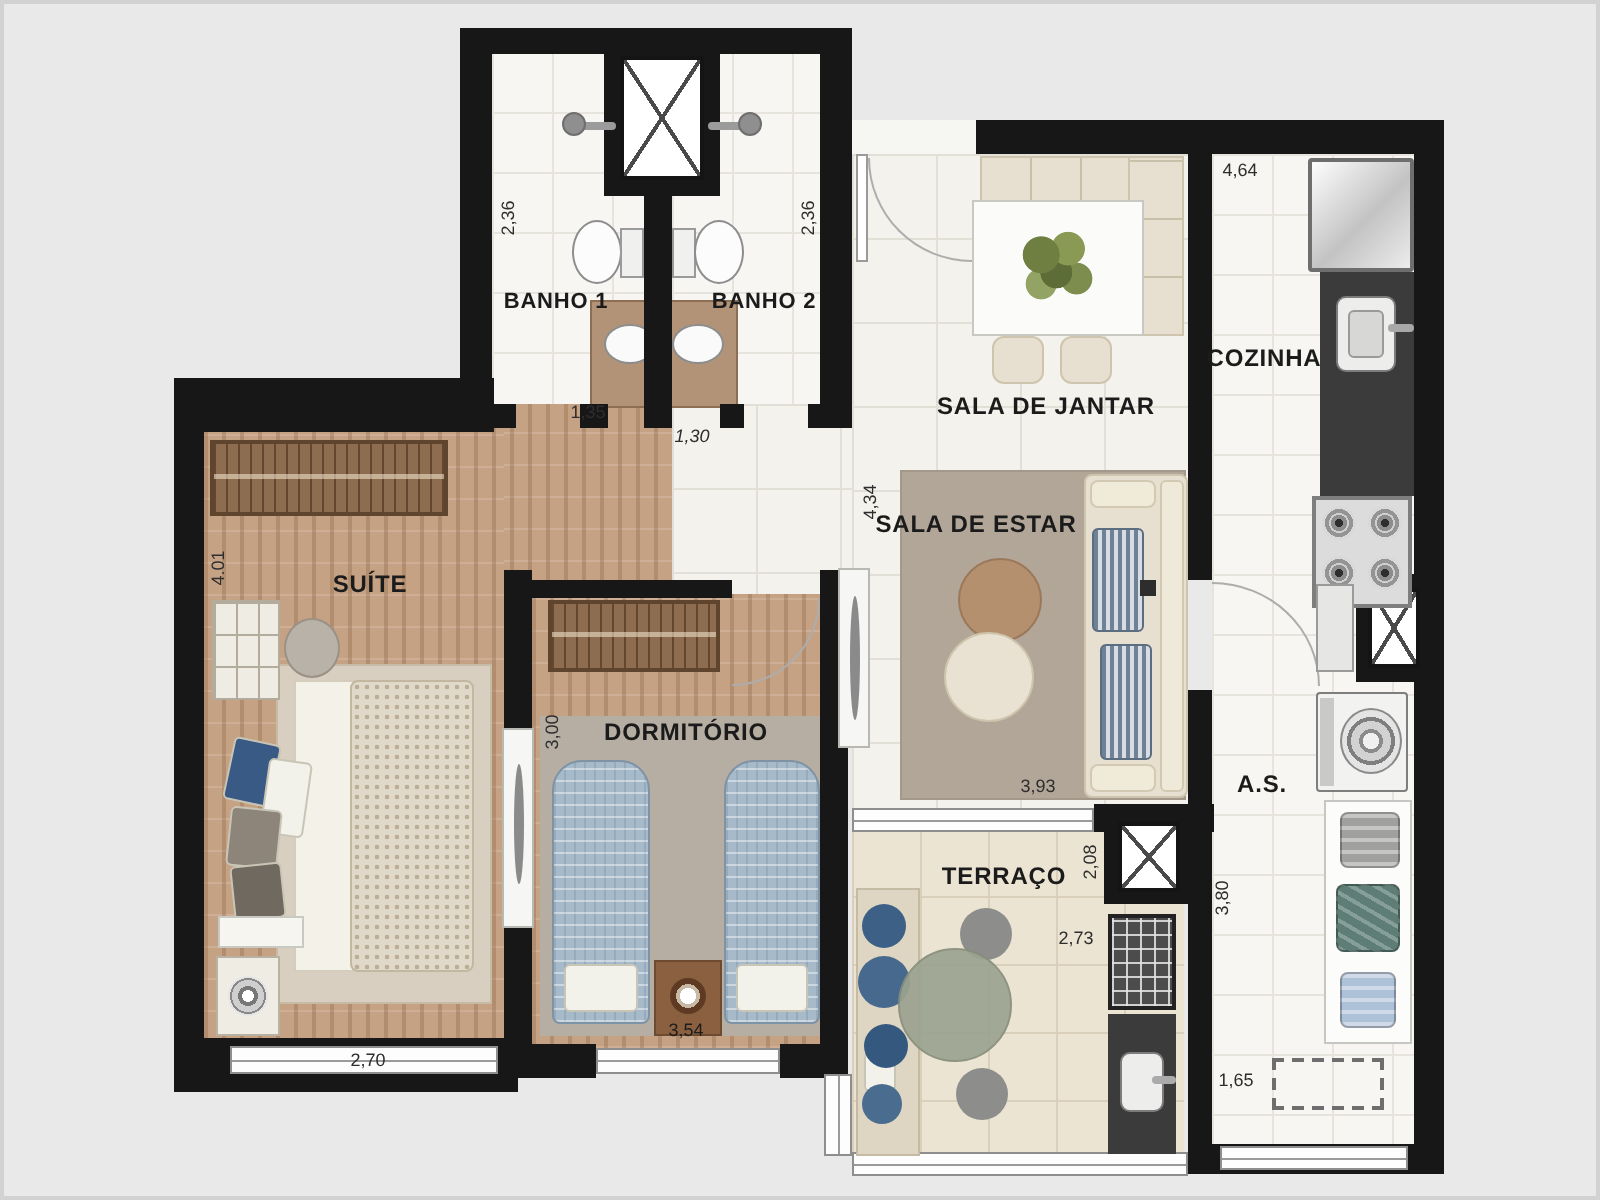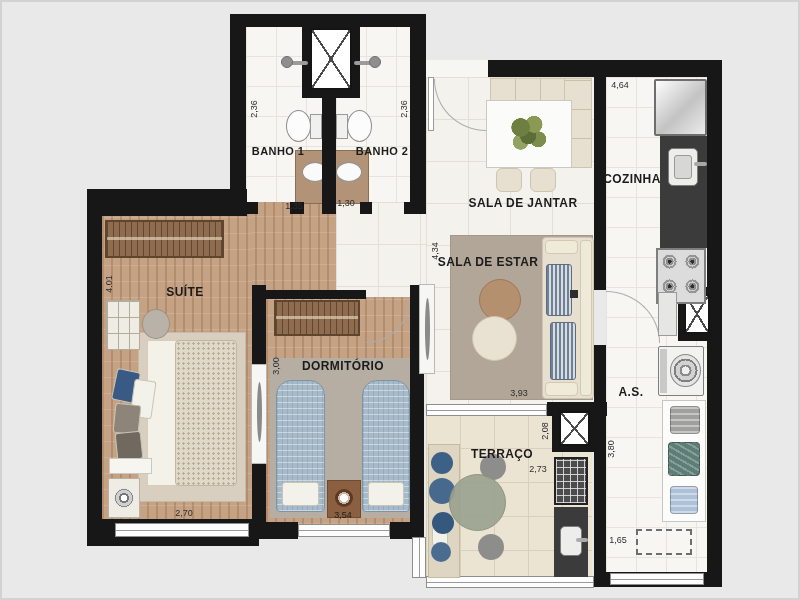--- a/index.html
+++ b/index.html
@@ -212,32 +212,32 @@
   <div class="sinkbox" style="left:558px;top:524px;width:22px;height:30px;"></div>
   <div class="abs" style="left:574px;top:536px;width:12px;height:4px;background:#ababab;border-radius:2px;"></div>
 
   <div class="label sm" style="left:276px;top:149px;text-align:center;">BANHO 1</div>
   <div class="label sm" style="left:380px;top:149px;">BANHO 2</div>
   <div class="label" style="left:521px;top:201px;">SALA DE JANTAR</div>
   <div class="label" style="left:630px;top:177px;">COZINHA</div>
   <div class="label" style="left:486px;top:260px;">SALA DE ESTAR</div>
   <div class="label" style="left:183px;top:290px;">SUÍTE</div>
   <div class="label" style="left:341px;top:364px;">DORMITÓRIO</div>
-  <div class="label" style="left:500px;top:452px;">TERRAÇO</div>
+  <div class="label" style="left:500px;top:436px;">TERRAÇO</div>
   <div class="label" style="left:629px;top:390px;">A.S.</div>
 
   <div class="dim v" style="left:252px;top:107px;">2,36</div>
   <div class="dim v" style="left:402px;top:107px;">2,36</div>
   <div class="dim" style="left:292px;top:204px;">1,35</div>
-  <div class="dim" style="left:344px;top:201px;">1,30</div>
+  <div class="dim" style="left:344px;top:216px;font-style:italic;">1,30</div>
   <div class="dim" style="left:618px;top:83px;">4,64</div>
   <div class="dim v" style="left:433px;top:249px;">4,34</div>
   <div class="dim" style="left:517px;top:391px;">3,93</div>
   <div class="dim v" style="left:107px;top:282px;">4.01</div>
-  <div class="dim" style="left:182px;top:511px;text-align:center;">2,70</div>
+  <div class="dim" style="left:182px;top:528px;text-align:center;">2,70</div>
   <div class="dim v" style="left:274px;top:364px;">3,00</div>
   <div class="dim" style="left:341px;top:513px;color:#1d1d1d;">3,54</div>
   <div class="dim v" style="left:543px;top:429px;">2,08</div>
   <div class="dim" style="left:536px;top:467px;">2,73</div>
   <div class="dim v" style="left:609px;top:447px;">3,80</div>
   <div class="dim" style="left:616px;top:538px;">1,65</div>
 
 </div>
 
 </body></html>

